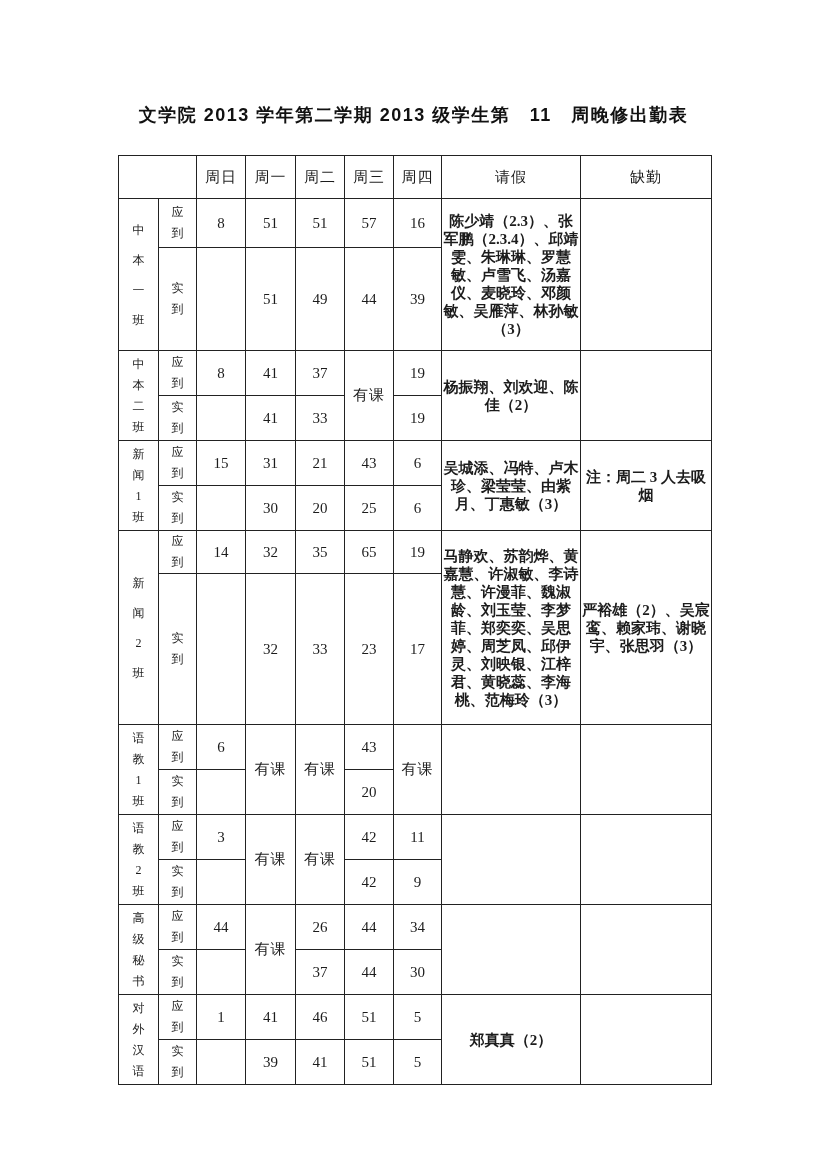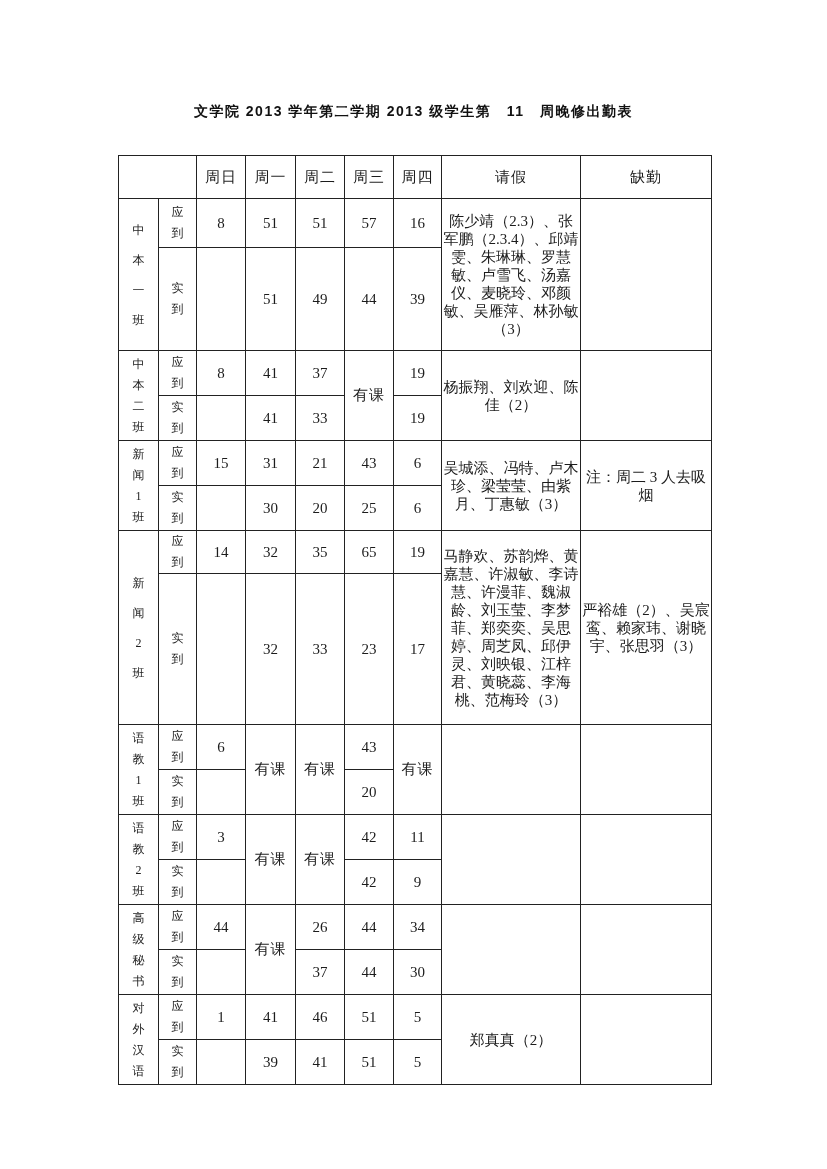--- a/index.html
+++ b/index.html
@@ -10,21 +10,21 @@
     font-family: "Liberation Serif", "DejaVu Serif", serif;
     color: #1c1c1c;
   }
   .doc-title {
     position: absolute;
     top: 103px; left: 0;
     width: 100%;
     text-align: center;
     font-family: "Liberation Sans", "DejaVu Sans", sans-serif;
     font-weight: bold;
-    font-size: 14px;
+    font-size: 18px;
     letter-spacing: 1.5px;
     color: #111;
     white-space: pre;
   }
   table.att {
     position: absolute;
     left: 118px; top: 155px;
     border-collapse: collapse;
     table-layout: fixed;
     width: 593px;
@@ -54,20 +54,21 @@
     line-height: 21px;
     font-size: 12px;
   }
   td.vname.tall span { line-height: 30px; }
   
   td.leave, td.absent {
     font-size: 14px;
     line-height: 18px;
     padding: 2px 5px;
     text-align: center;
+    font-weight: bold;
   }
   td.havecls { font-size: 14px; letter-spacing: 1px; }
 </style>
 </head>
 <body>
 
 <div class="doc-title">文学院 2013 学年第二学期 2013 级学生第　11　周晚修出勤表</div>
 
 <table class="att">
   <colgroup>

